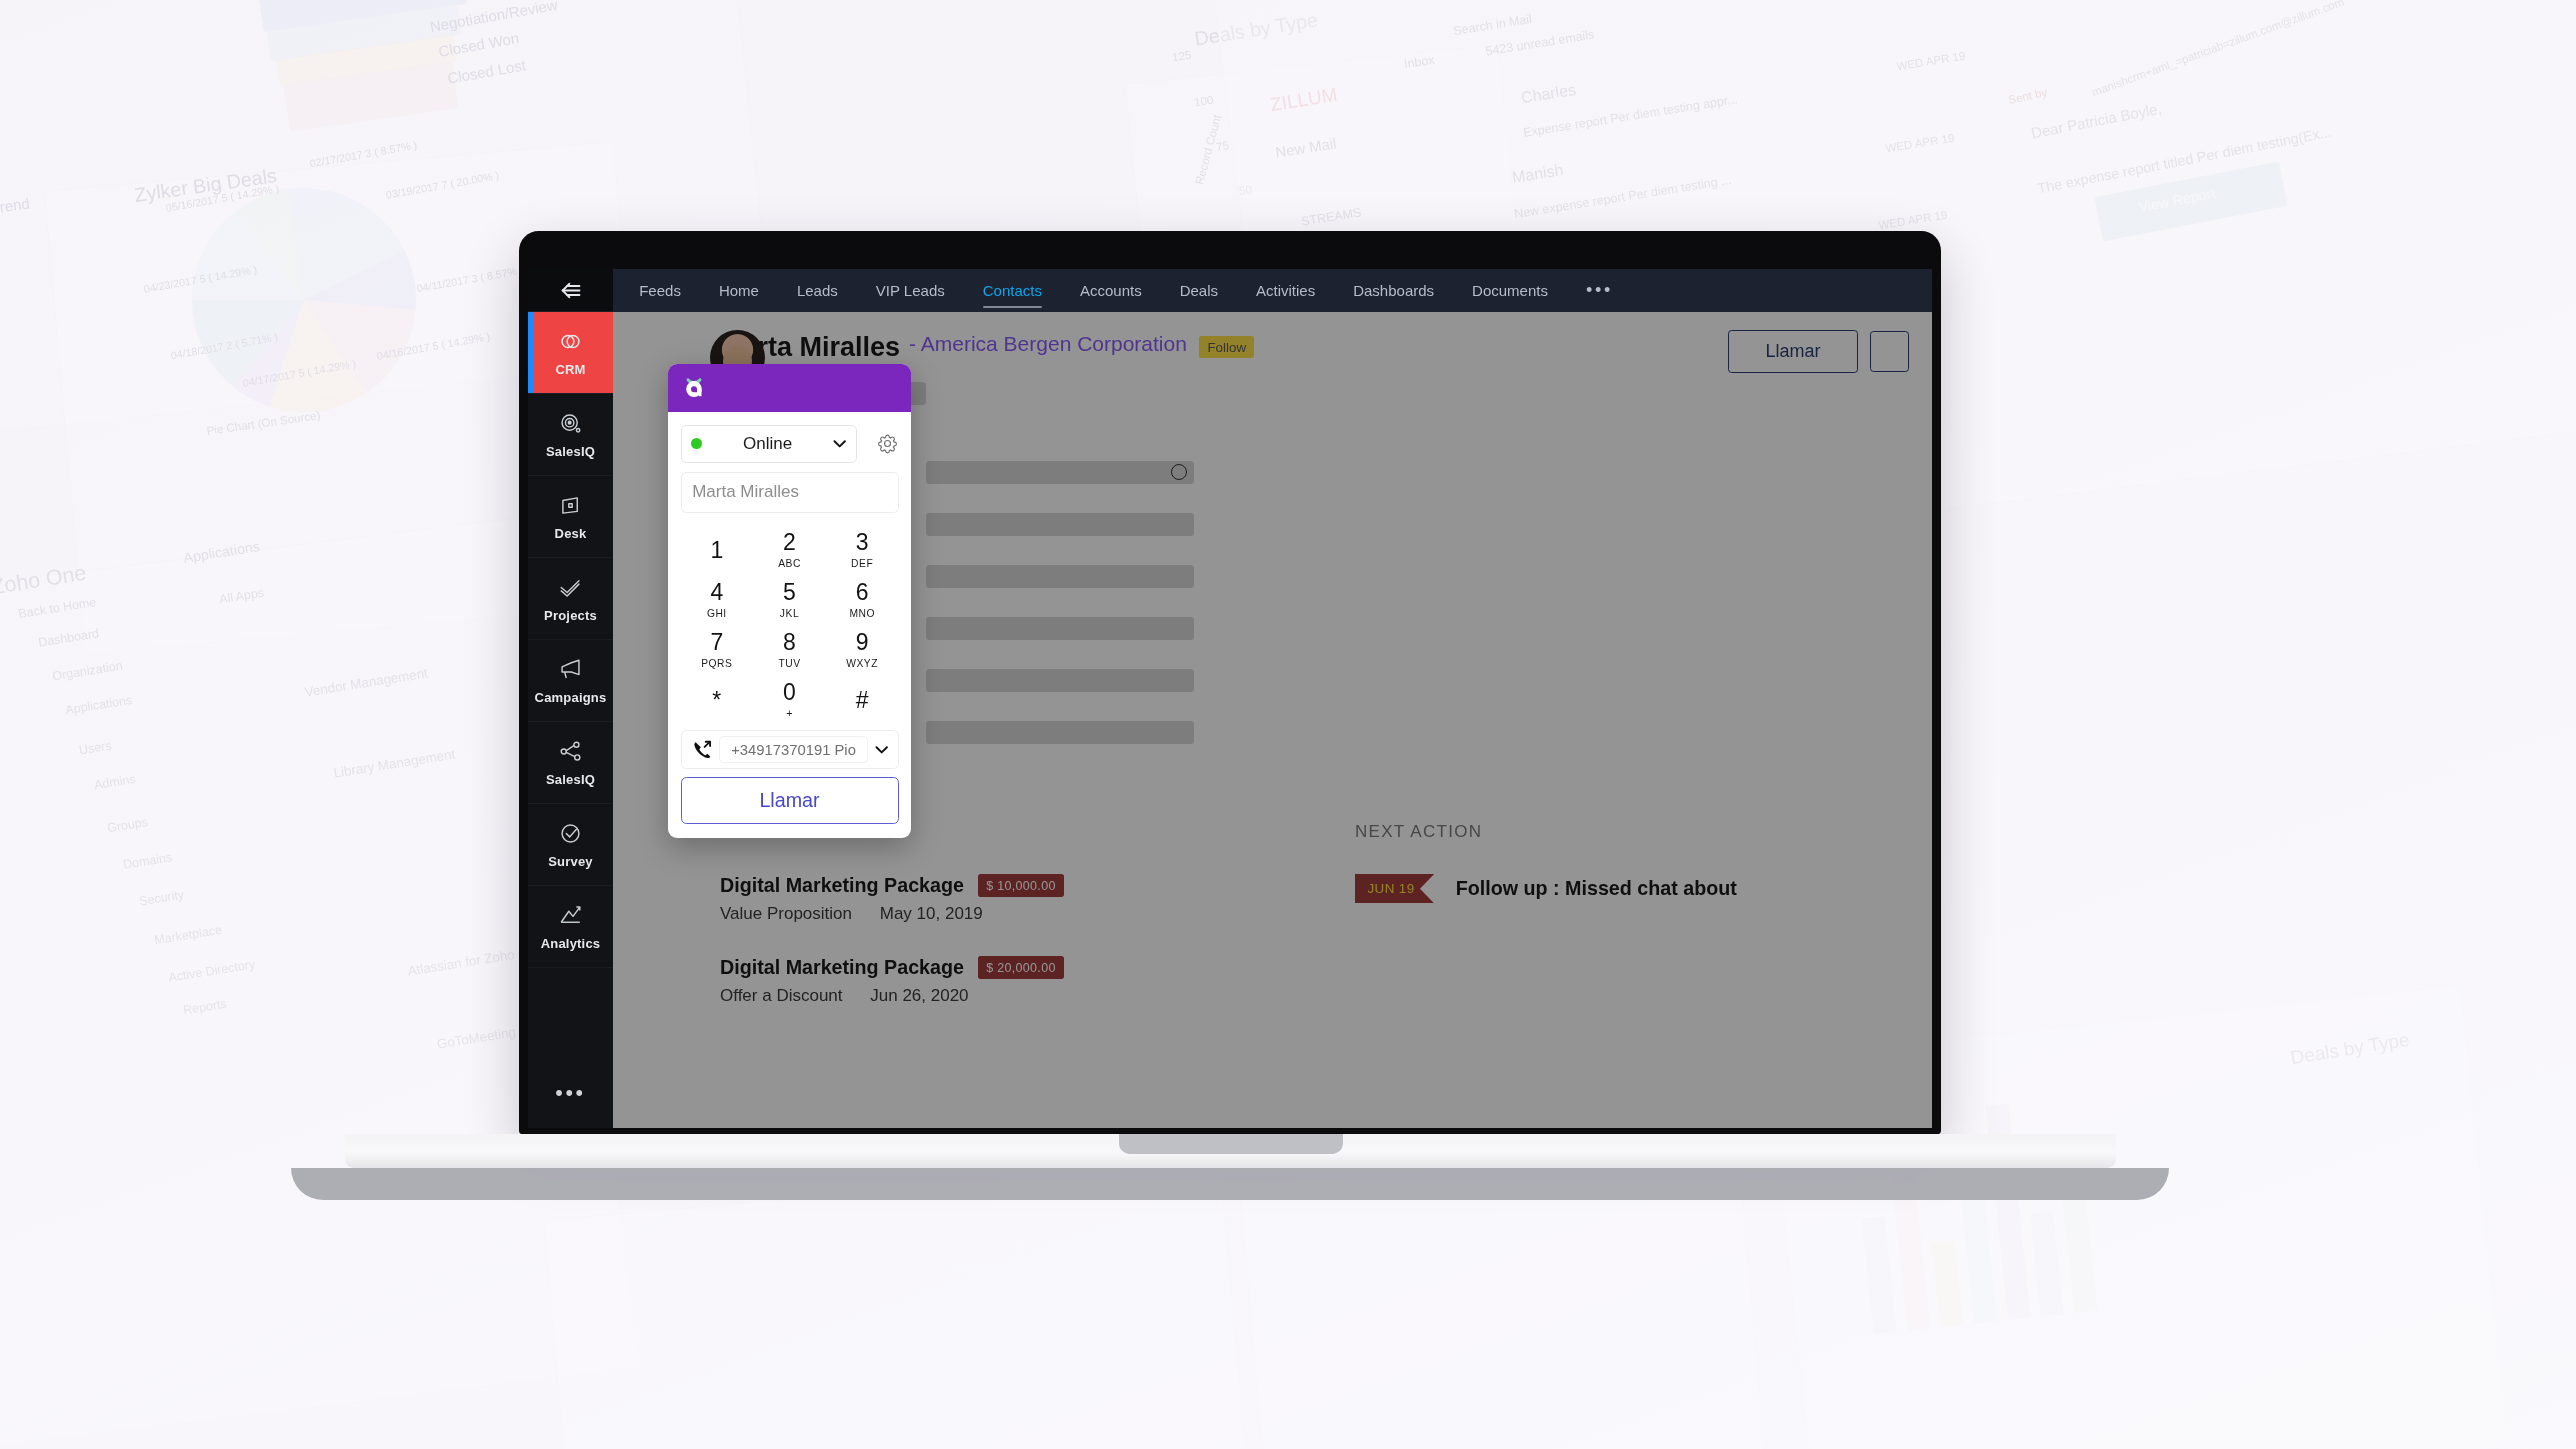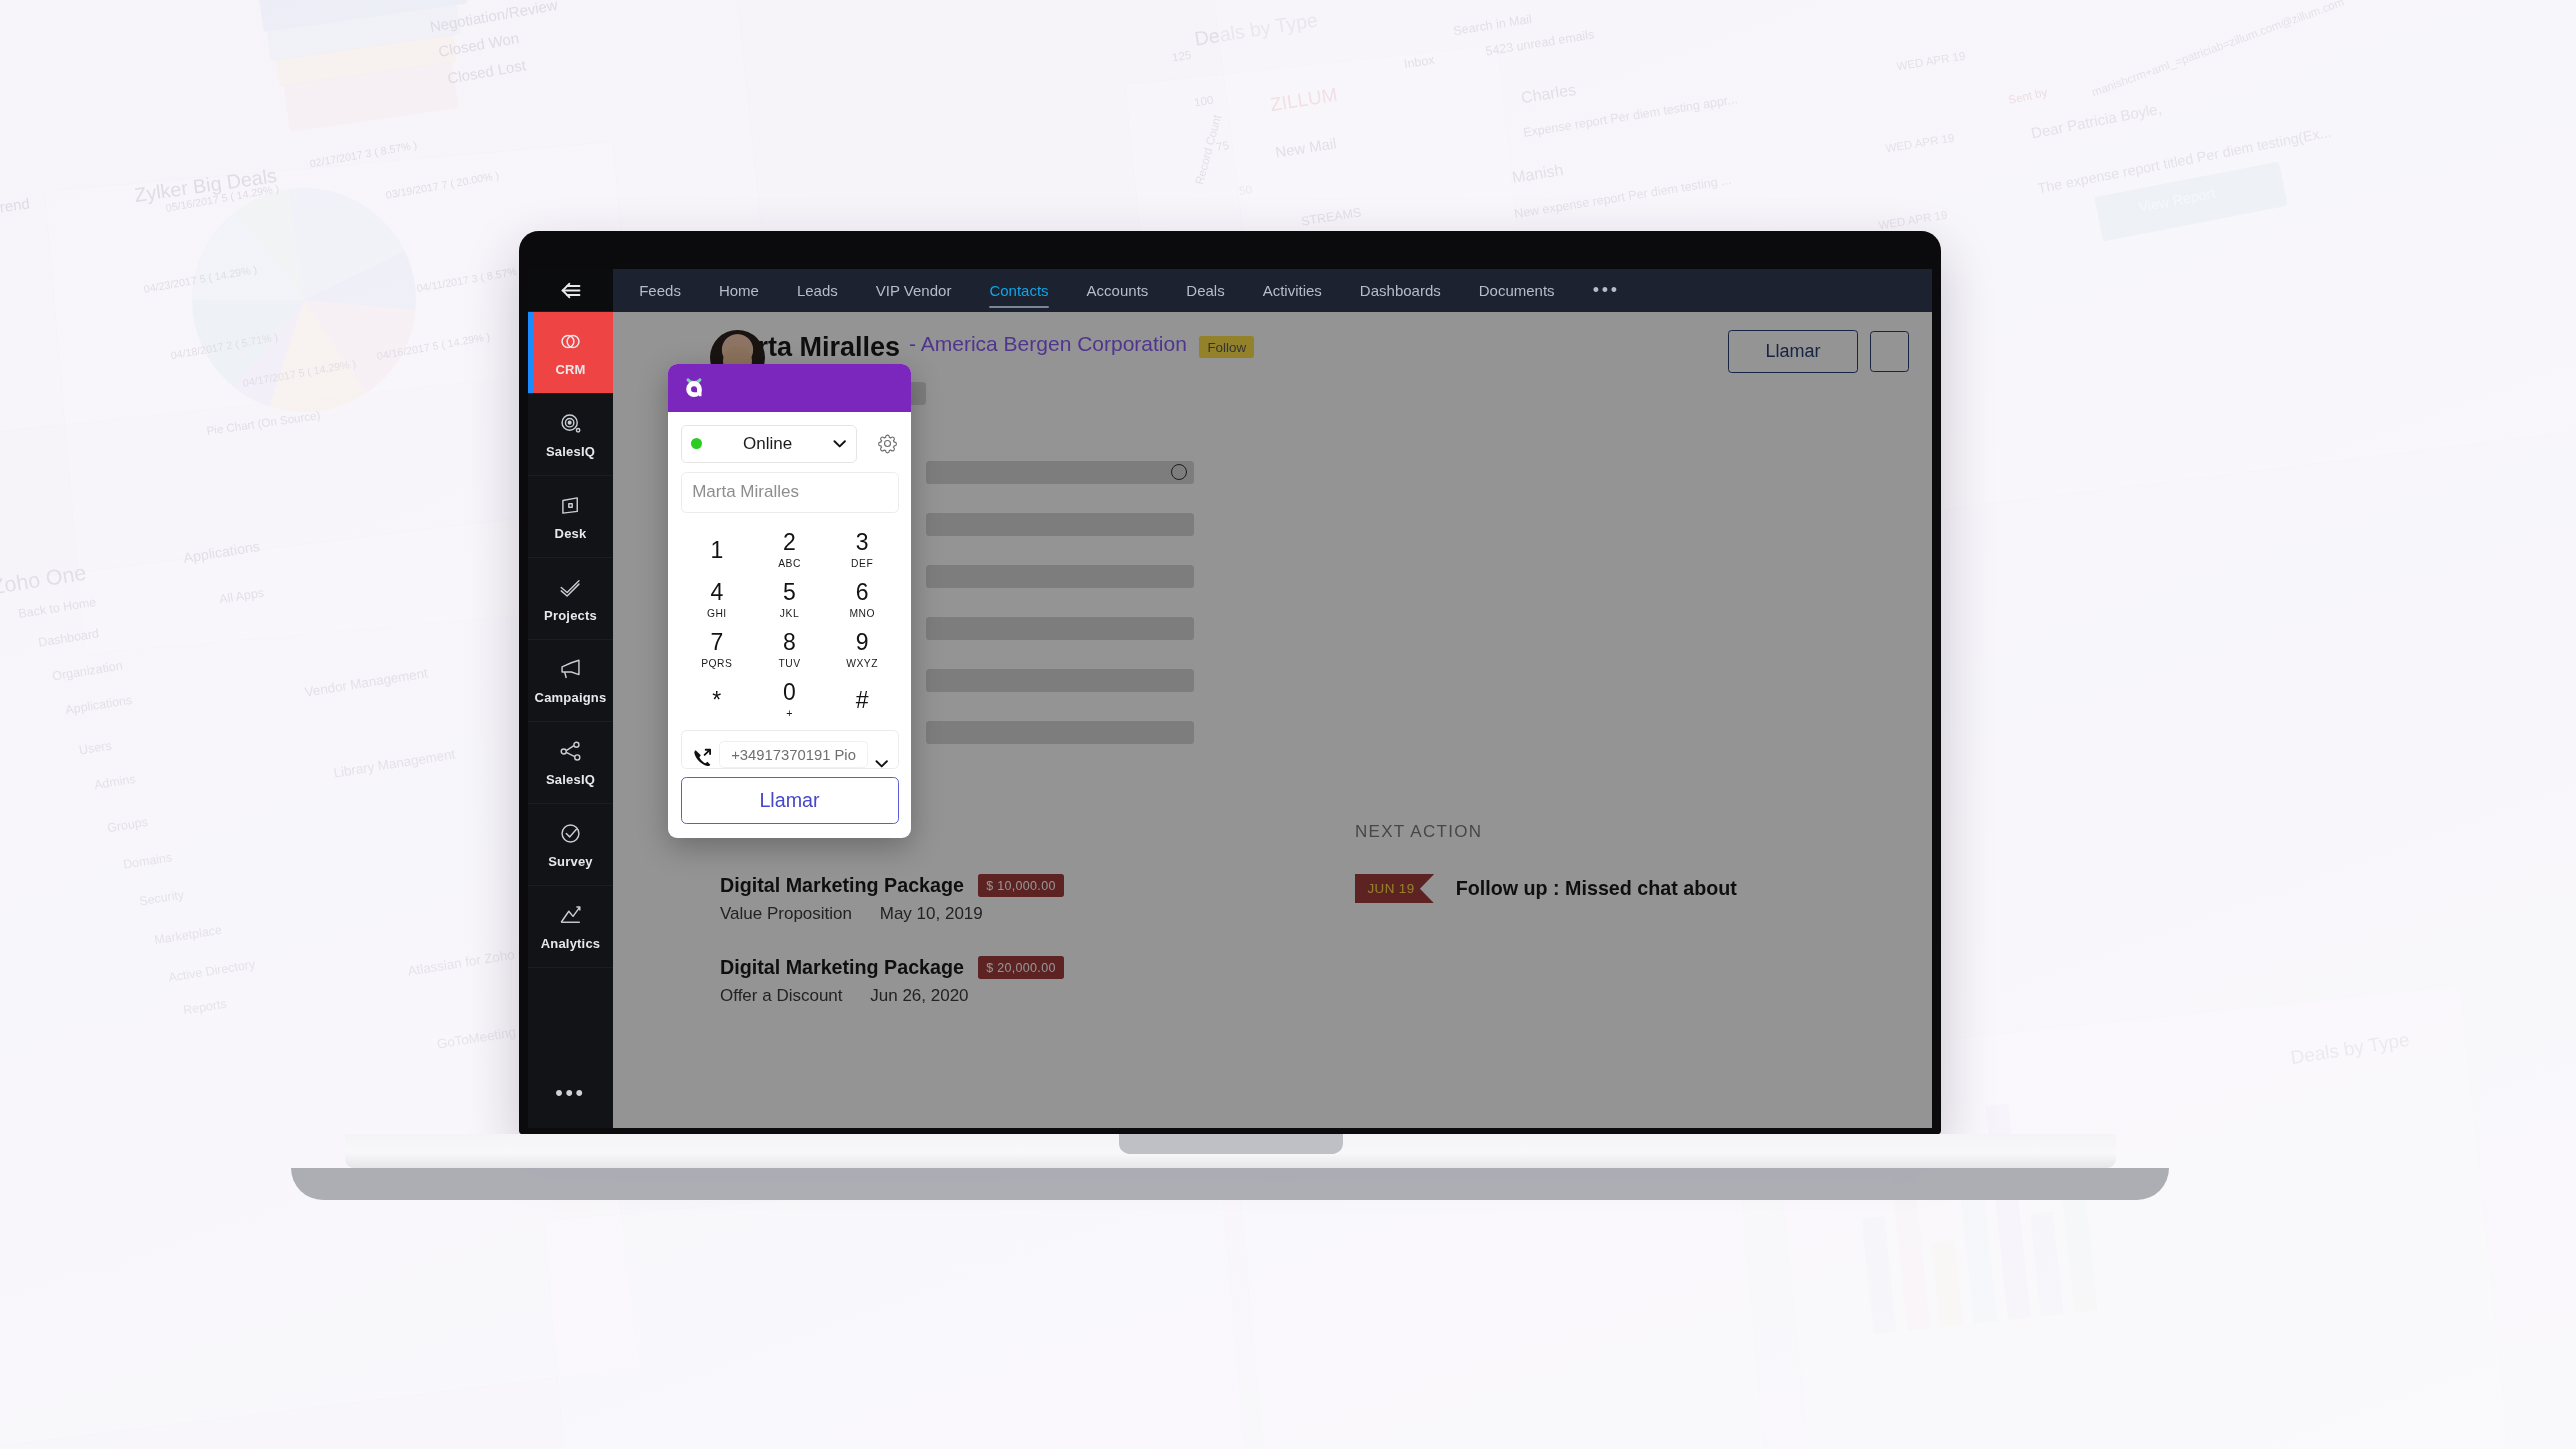--- a/index.html
+++ b/index.html
@@ -260,21 +260,21 @@
   .key {
     height: 50px; display: flex; flex-direction: column; align-items: center; justify-content: center;
     cursor: pointer; user-select: none;
   }
   .key .d { font-size: 23px; color: #121212; line-height: 1; font-weight: 400; }
   .key .s { font-size: 10.3px; color: #1b1b1b; letter-spacing: 0.5px; margin-top: 3.6px; }
   .key .plus { font-size: 10.7px; color: #1b1b1b; margin-top: 2.7px; }
 
   .number-row {
     margin-top: 5.4px; height: 39px; border: 0.9px solid #ececee; border-radius: 5.4px;
-    display: flex; align-items: flex-end; gap: 7.2px; padding: 0 9px;
+    display: flex; align-items: center; gap: 7.2px; padding: 0 9px;
   }
   .out-icon { width: 21.5px; height: 21.5px; flex: 0 0 21.5px; }
   .num-pill {
     flex: 1; height: 27px; border: 0.9px solid #f0f0f2; border-radius: 4.5px;
     display: flex; align-items: center; justify-content: center;
     font-size: 14.8px; color: #6f6f6f;
   }
 
   .call-btn {
     margin-top: 7.2px; width: 100%; height: 47px;
@@ -475,21 +475,21 @@
           </div>
           <div class="rail-more">•••</div>
         </aside>
 
         <div class="main">
 
           <nav class="topnav">
             <a href="#">Feeds</a>
             <a href="#">Home</a>
             <a href="#">Leads</a>
-            <a href="#">VIP Vendor</a>
+            <a href="#">VIP Leads</a>
             <a href="#" class="active">Contacts</a>
             <a href="#">Accounts</a>
             <a href="#">Deals</a>
             <a href="#">Activities</a>
             <a href="#">Dashboards</a>
             <a href="#">Documents</a>
             <a href="#" class="more">•••</a>
           </nav>
 
           <div class="workarea">

